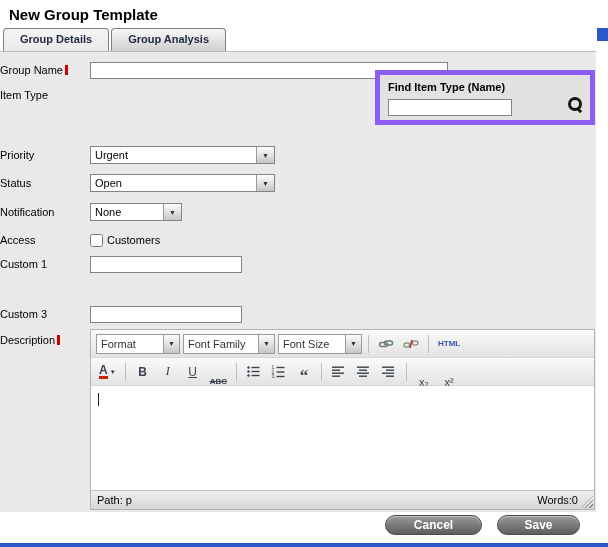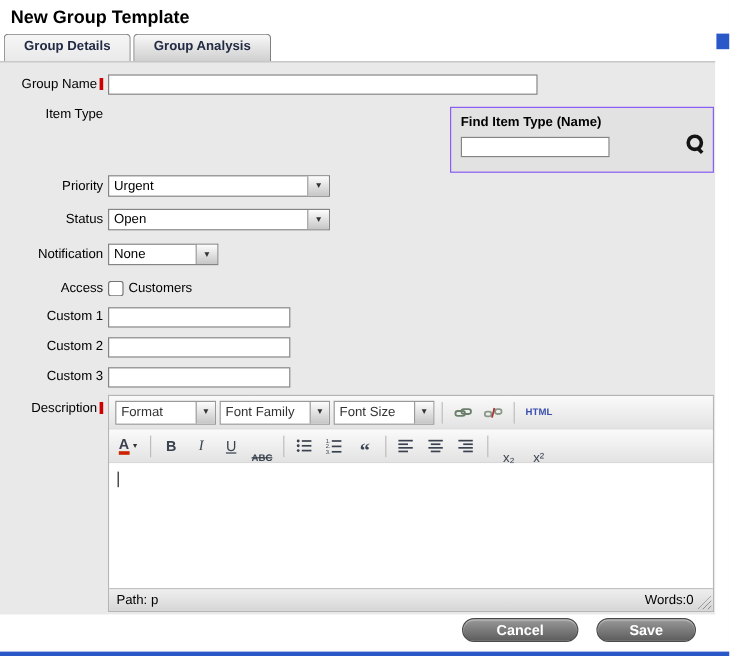--- a/index.html
+++ b/index.html
@@ -8,34 +8,34 @@
   .title{position:absolute;left:9px;top:6px;font-size:15px;font-weight:bold;}
   
   .tabs{position:absolute;left:0;top:28px;width:608px;height:23px;display:flex;gap:2px;padding-left:3px;box-sizing:border-box;}
   .tab{height:23px;box-sizing:border-box;padding:4px 16px 0 16px;border:1px solid #808080;border-bottom:none;
        border-radius:4px 4px 0 0;background:linear-gradient(#f8f8f8,#cfcfcf);
        font-size:11px;font-weight:bold;color:#222a44;cursor:pointer;text-align:center;}
   .tab.active{background:linear-gradient(#f6f6f6,#e9e9e9);z-index:2;}
   
   .form{position:absolute;left:0;top:51px;width:596px;height:460px;background:#e9e9e9;border-top:1px solid #bdbdbd;}
   .fr{position:absolute;left:0;height:18px;display:flex;align-items:center;width:596px;}
-  .fr .lbl{width:86px;display:flex;justify-content:flex-end;align-items:center;gap:2px;font-size:11px;}
+  .fr .lbl{width:86px;display:flex;justify-content:flex-start;align-items:center;gap:2px;font-size:11px;}
   .fr .ctl{margin-left:4px;display:flex;align-items:center;}
   .req{display:inline-block;width:3px;height:10px;background:#cc0000;}
   input.txt{height:17px;border:1px solid #848484;background:#fff;font-size:11px;padding:0 3px;
             font-family:inherit;box-sizing:border-box;}
   .w358{width:358px;} .w152{width:152px;} .w124{width:124px;}
   
   .sel{display:flex;height:18px;border:1px solid #848484;background:#fff;box-sizing:border-box;cursor:pointer;}
   .sel .selval{flex:1;font-size:11px;padding:2px 4px 0 4px;white-space:nowrap;overflow:hidden;}
   .sel .selarw{width:17px;border-left:1px solid #9a9a9a;background:linear-gradient(#fdfdfd,#c6c6c6);
                display:flex;align-items:center;justify-content:center;font-size:7px;color:#333;}
   .w185{width:185px;gap:36px;} .w92{width:92px;}
   
-  .find-panel{position:absolute;left:375px;top:37px;width:220px;height:55px;background:#e2e2e2;border:1px solid #8b5cf6;box-sizing:border-box;}
+  .find-panel{position:absolute;left:375px;top:18px;width:220px;height:55px;background:#e2e2e2;border:5px solid #8b5cf6;box-sizing:border-box;}
   .find-title{font-size:11px;font-weight:bold;padding:6px 0 4px 8px;}
   .find-input{margin-left:8px;}
   .mag-btn{position:absolute;right:5px;top:20px;width:18px;height:18px;background:none;border:none;cursor:pointer;padding:0;}
   .mag{position:relative;width:17px;height:17px;display:block;}
   .mag::before{content:"";position:absolute;left:1px;top:1px;width:8px;height:8px;border:3px solid #141414;border-radius:50%;}
   .mag::after{content:"";position:absolute;left:11px;top:11px;width:6px;height:3px;background:#141414;transform:rotate(45deg);transform-origin:0 0;}
   
   .editor{position:absolute;left:90px;top:277px;width:505px;height:181px;border:1px solid #b5b5b5;
           background:#f2f2f2;display:flex;flex-direction:column;box-sizing:border-box;}
   .tb{height:27px;display:flex;align-items:center;padding:0 5px;gap:3px;border-bottom:1px solid #d8d8d8;
@@ -166,28 +166,20 @@
 
     <div class="fr" style="top:203px">
       <div class="lbl">
         <span>Custom 1</span>
       </div>
       <div class="ctl">
         <input class="txt w152" type="text" style="">
       </div>
     </div>
 
-    <div class="fr" style="top:228px">
-      <div class="lbl">
-        <span>Custom 2</span>
-      </div>
-      <div class="ctl">
-        <input class="txt w152" type="text" style="">
-      </div>
-    </div>
 
     <div class="fr" style="top:253px">
       <div class="lbl">
         <span>Custom 3</span>
       </div>
       <div class="ctl">
         <input class="txt w152" type="text" style="">
       </div>
     </div>
 

